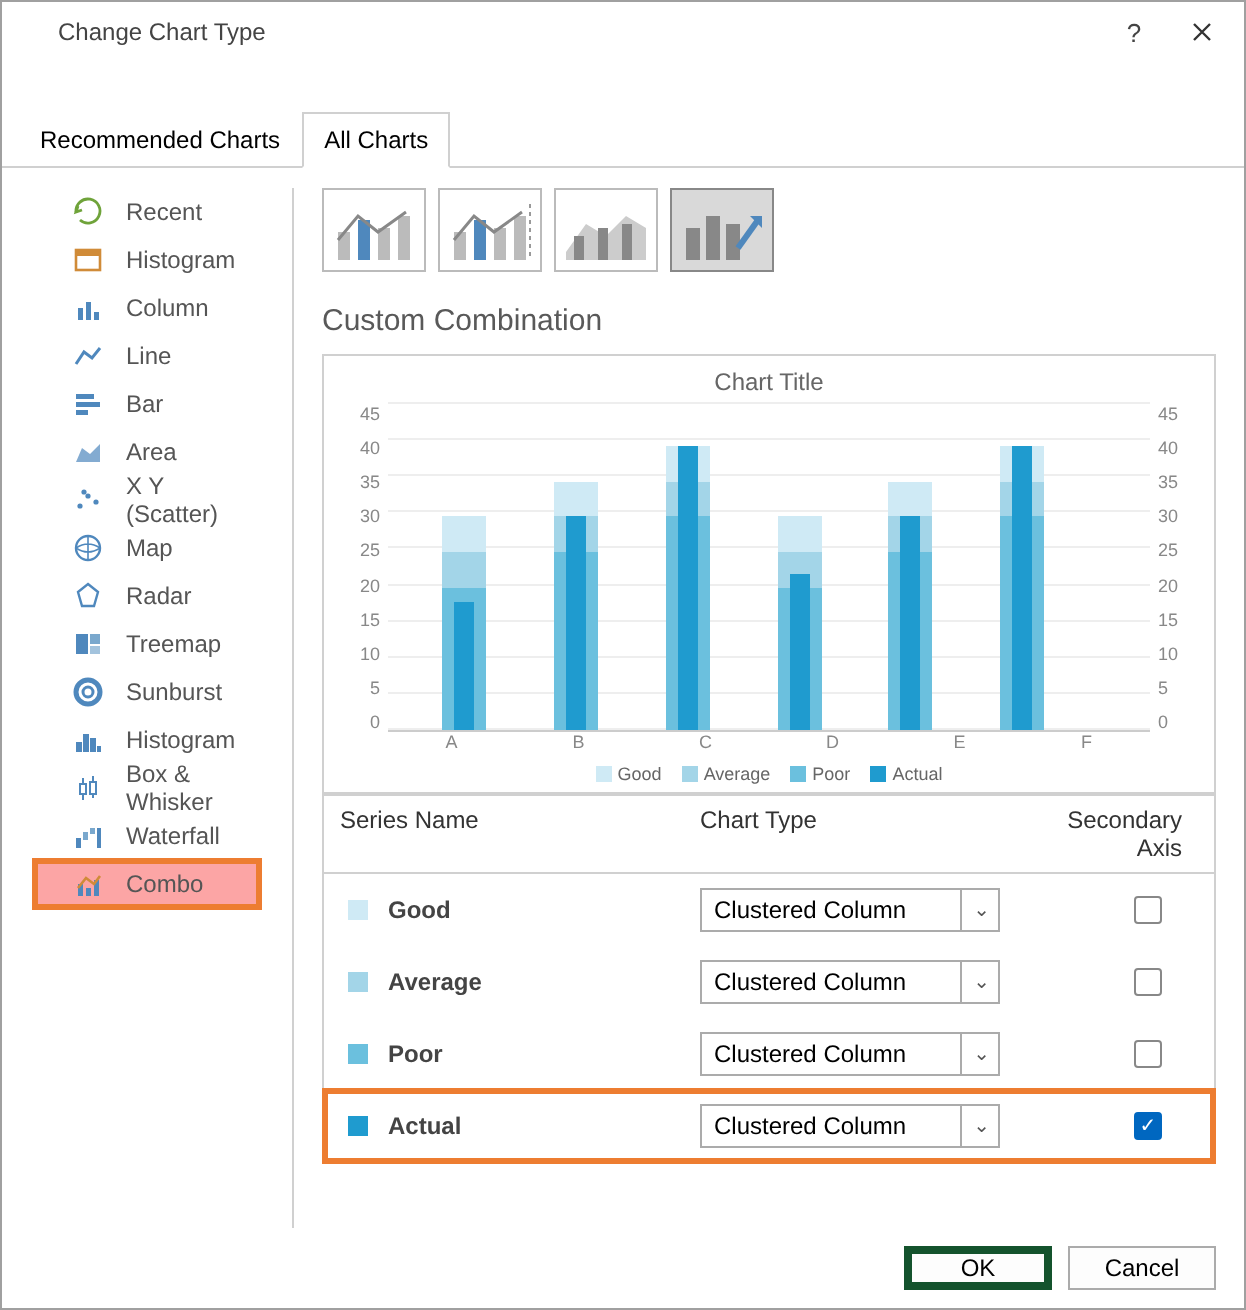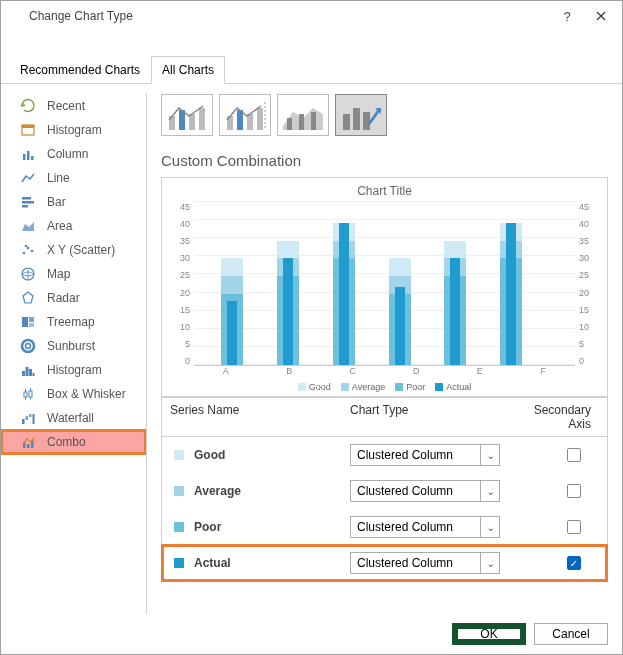--- a/index.html
+++ b/index.html
@@ -4,21 +4,21 @@
 <style>
   * { box-sizing: border-box; margin: 0; padding: 0; font-family: "Segoe UI", Tahoma, sans-serif; }
   body { background: #fff; width: 623px; height: 655px; overflow: hidden; border: 1px solid #a0a0a0; position: relative; }
   .titlebar { height: 30px; display: flex; align-items: center; padding: 0 4px 0 8px; font-size: 12px; color: #444; margin-left: 20px; }
   .titlebar .title { flex: 1; }
   .titlebar .tbtn { width: 34px; height: 26px; display: flex; align-items: center; justify-content: center; color: #444; font-size: 13px; }
   .tabs { display: flex; gap: 0; padding: 0 8px; font-size: 12px; border-bottom: 1px solid #d0d0d0; }
   .tab { padding: 6px 10px 6px 10px; border: 1px solid transparent; position: relative; top: 1px; color: #000000; margin-top: 24px; }
   .tab.active { border: 1px solid #d0d0d0; border-bottom: 1px solid #fff; background: #fff; }
   .content { display: flex; height: 558px; }
-  .sidebar { width: 145px; padding: 10px 0; font-size: 12px; color: #555; }
+  .sidebar { width: 145px; padding: 10px 16px; font-size: 12px; color: #555; }
   .sidebar-item { display: flex; align-items: center; gap: 10px; padding: 5px 8px 5px 18px; height: 24px; }
   .sidebar-item.selected { background: #fca5a5; }
   .sidebar-item.highlighted { outline: 3px solid #ed7d31; outline-offset: -2px; }
   .sidebar-item .icon { width: 18px; height: 18px; display: flex; align-items: center; justify-content: center; }
   .sidebar-item .label { flex: 1; }
   .divider { width: 1px; background: #d0d0d0; margin: 10px 0; }
   .main { flex: 1; padding: 10px 14px 0 14px; display: flex; flex-direction: column; }
   .subtype-row { display: flex; gap: 6px; margin-bottom: 12px; }
   .subtype { width: 52px; height: 42px; border: 1px solid #bbb; display: flex; align-items: center; justify-content: center; background: #fff; }
   .subtype.selected { border: 1px solid #888; background: #d9d9d9; }
@@ -54,21 +54,21 @@
   .series-swatch { width: 10px; height: 10px; margin-right: 10px; margin-left: 4px; }
   .series-name { width: 156px; font-weight: 600; color: #444; }
   .series-type { width: 160px; }
   .chart-type-select { width: 150px; height: 22px; border: 1px solid #ababab; display: flex; align-items: center; padding: 0 4px 0 6px; font-size: 12px; background: #fff; justify-content: space-between; }
   .chart-type-select .chev { font-size: 10px; color: #555; border-left: 1px solid #ababab; padding-left: 6px; height: 100%; display: flex; align-items: center; }
   .series-axis { flex: 1; display: flex; justify-content: flex-end; padding-right: 18px; }
   .checkbox { width: 14px; height: 14px; border: 1px solid #888; border-radius: 2px; display: flex; align-items: center; justify-content: center; background: #fff; }
   .checkbox.checked { background: #0067c0; border-color: #0067c0; color: #fff; font-size: 10px; }
   .footer { position: absolute; bottom: 0; left: 0; right: 0; height: 40px; display: flex; justify-content: flex-end; align-items: center; gap: 8px; padding-right: 14px; background: #fff; }
   .btn { width: 74px; height: 22px; border: 1px solid #ababab; background: #fdfdfd; font-size: 12px; display: flex; align-items: center; justify-content: center; }
-  .btn.primary { border: 6px solid #14532d; }
+  .btn.primary { border: 4px solid #14532d; }
 </style>
 </head>
 <body>
 
 <div class="titlebar">
   <span class="title">Change Chart Type</span>
   <div class="tbtn">?</div>
   <div class="tbtn">
     <svg width="10" height="10" viewBox="0 0 10 10">
         <path d="M1 1 L9 9 M9 1 L1 9" stroke="#333" stroke-width="1.2"></path>

